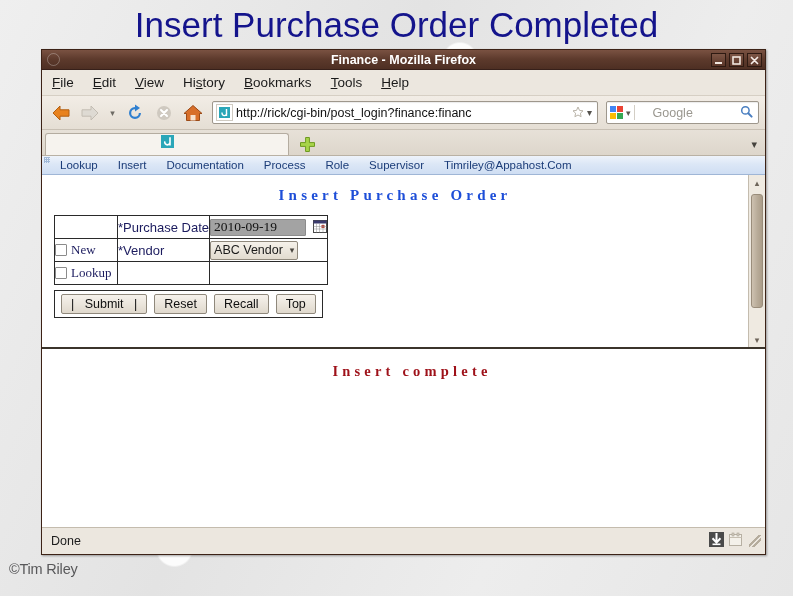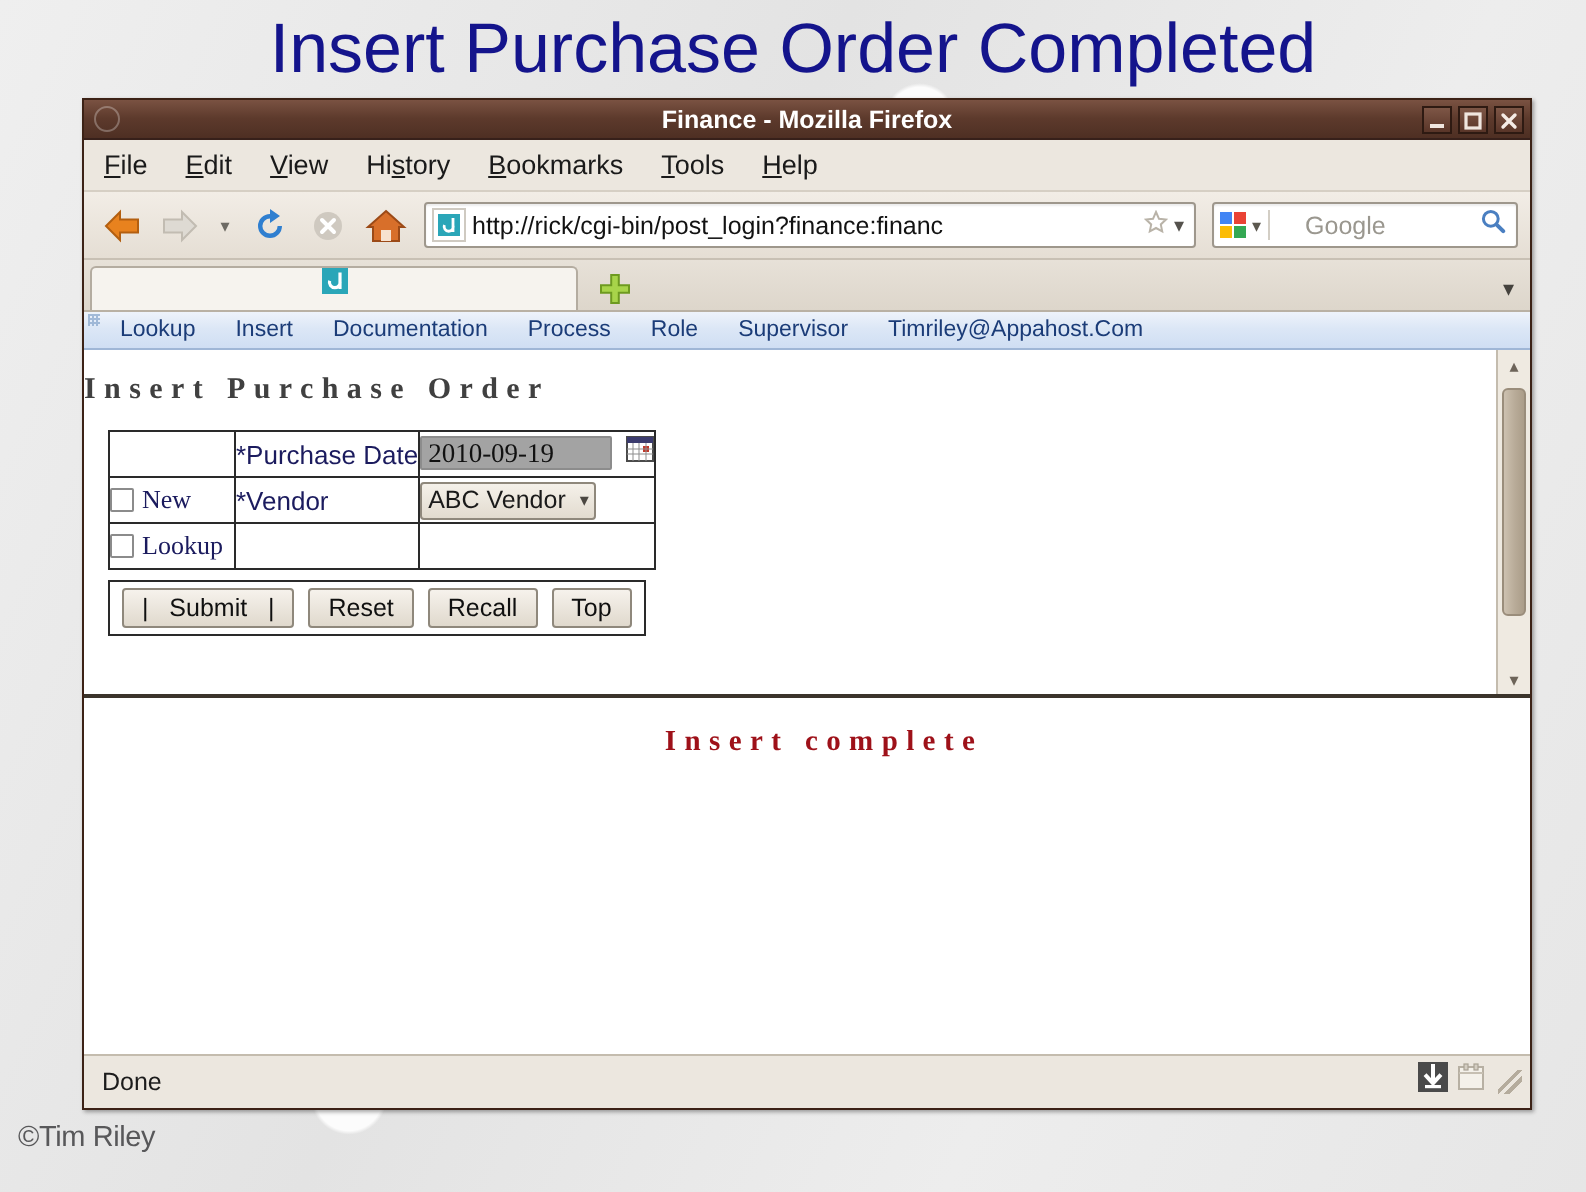--- a/index.html
+++ b/index.html
@@ -315,21 +315,22 @@
     border-bottom: 2px solid #3b342b;
   }
   .frame-top-body {
     flex: 1 1 auto;
     position: relative;
     min-width: 0;
     overflow: hidden;
   }
 
   .form-heading {
-    color: #404040;
+    text-align: center;
+    color: #1d4ed8;
     font-family: "Liberation Serif", serif;
     font-weight: bold;
     font-size: 15px;
     letter-spacing: 4.2px;
     margin-top: 12px;
     white-space: nowrap;
   }
 
   table.po-form {
     border-collapse: collapse;

